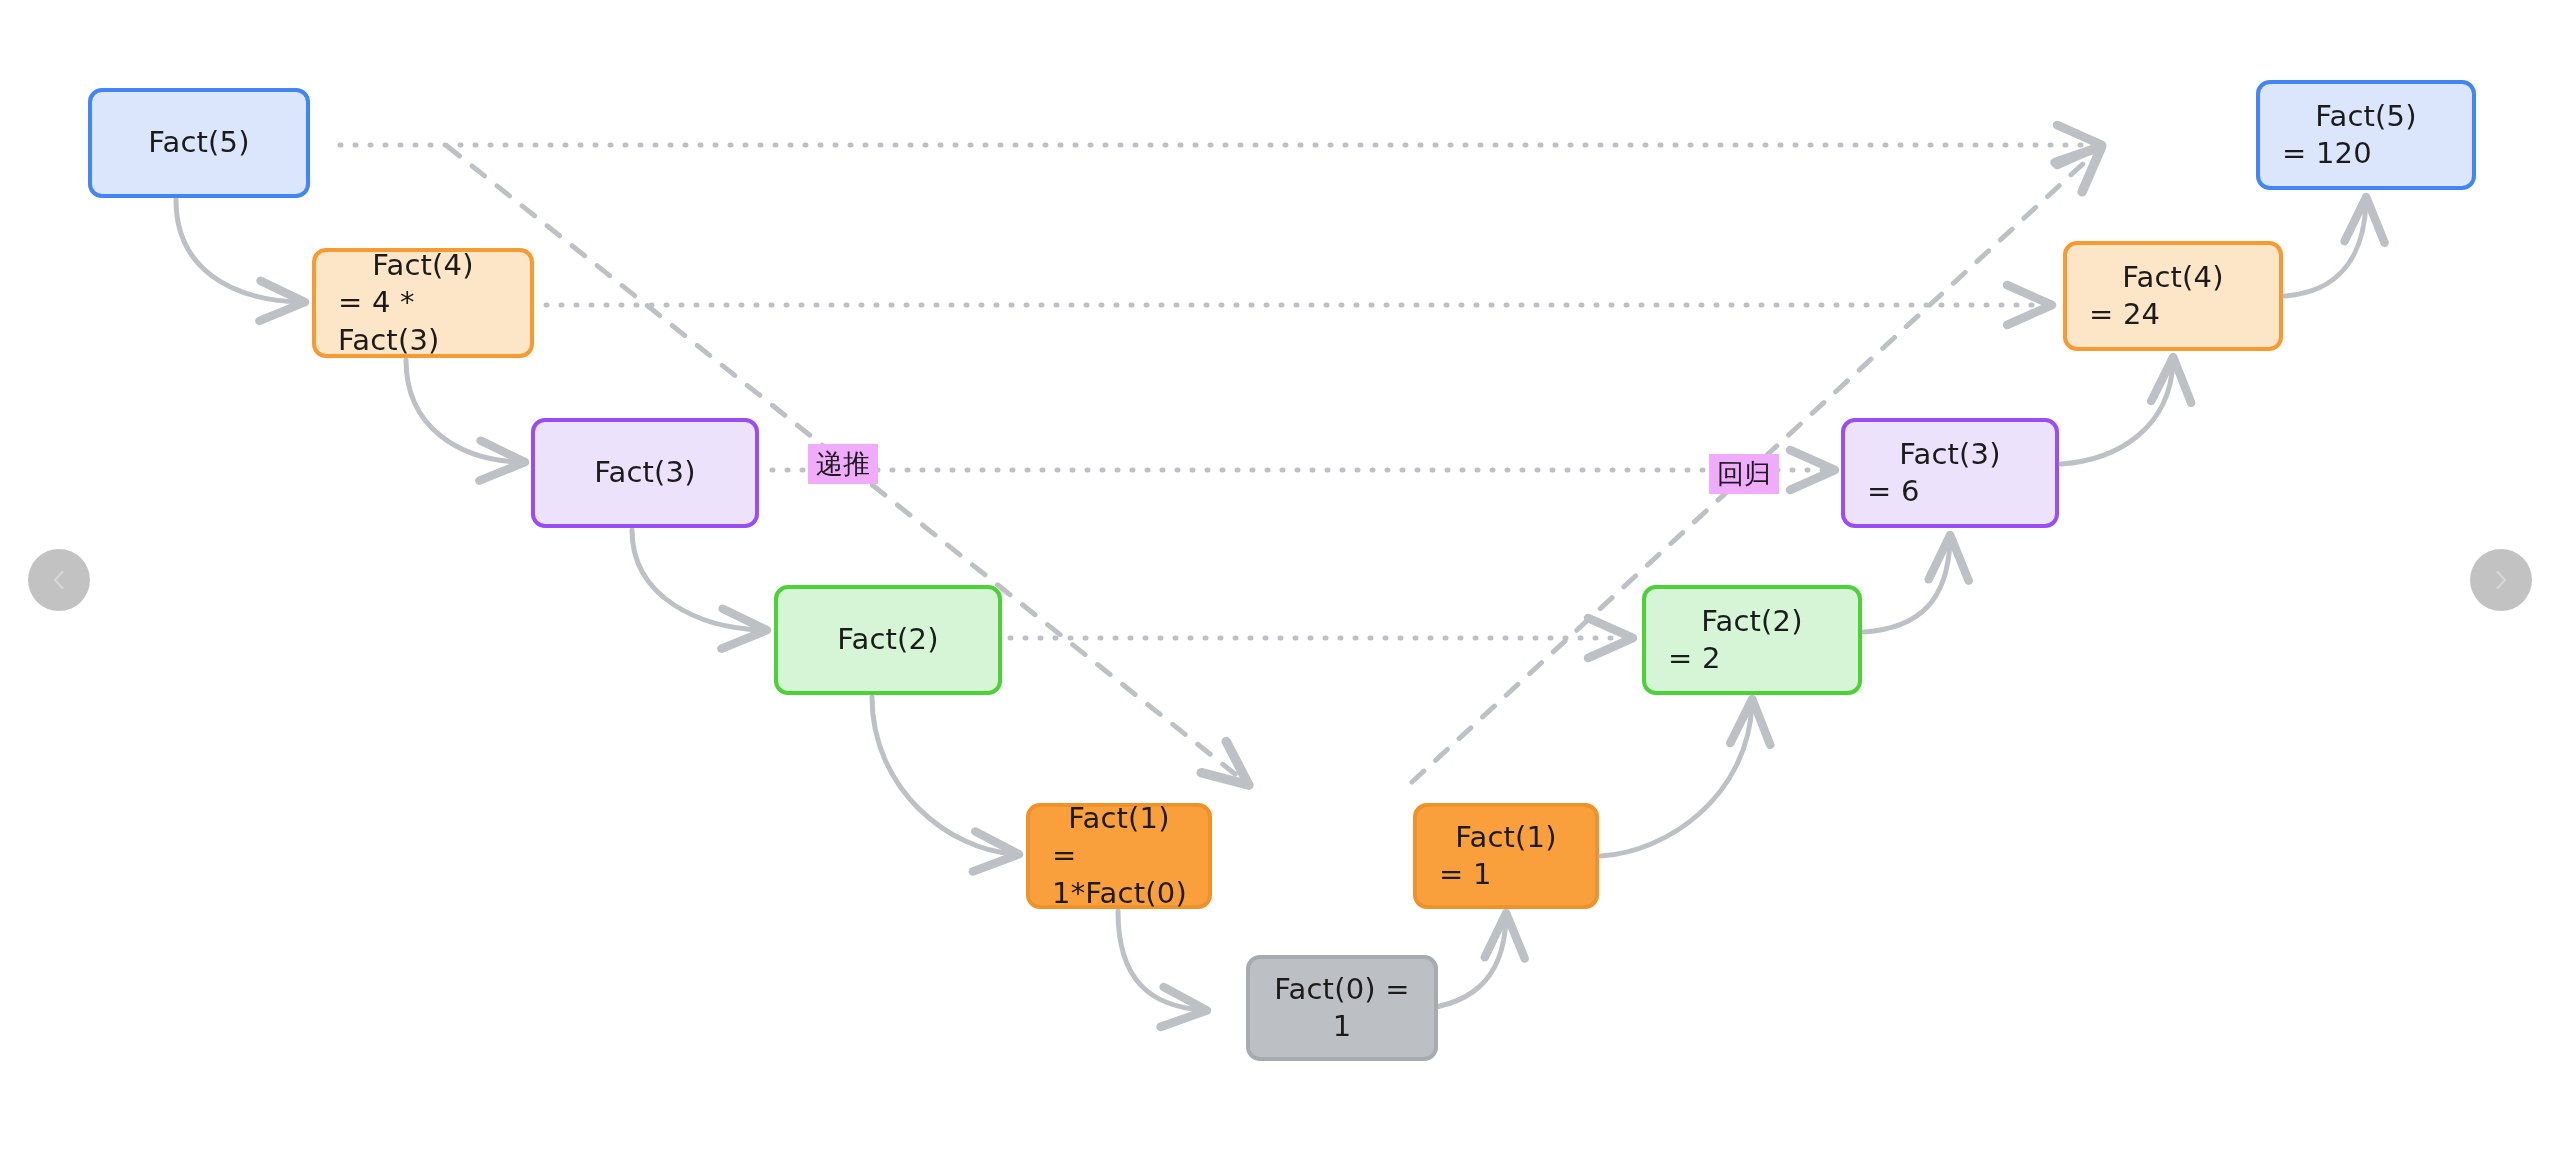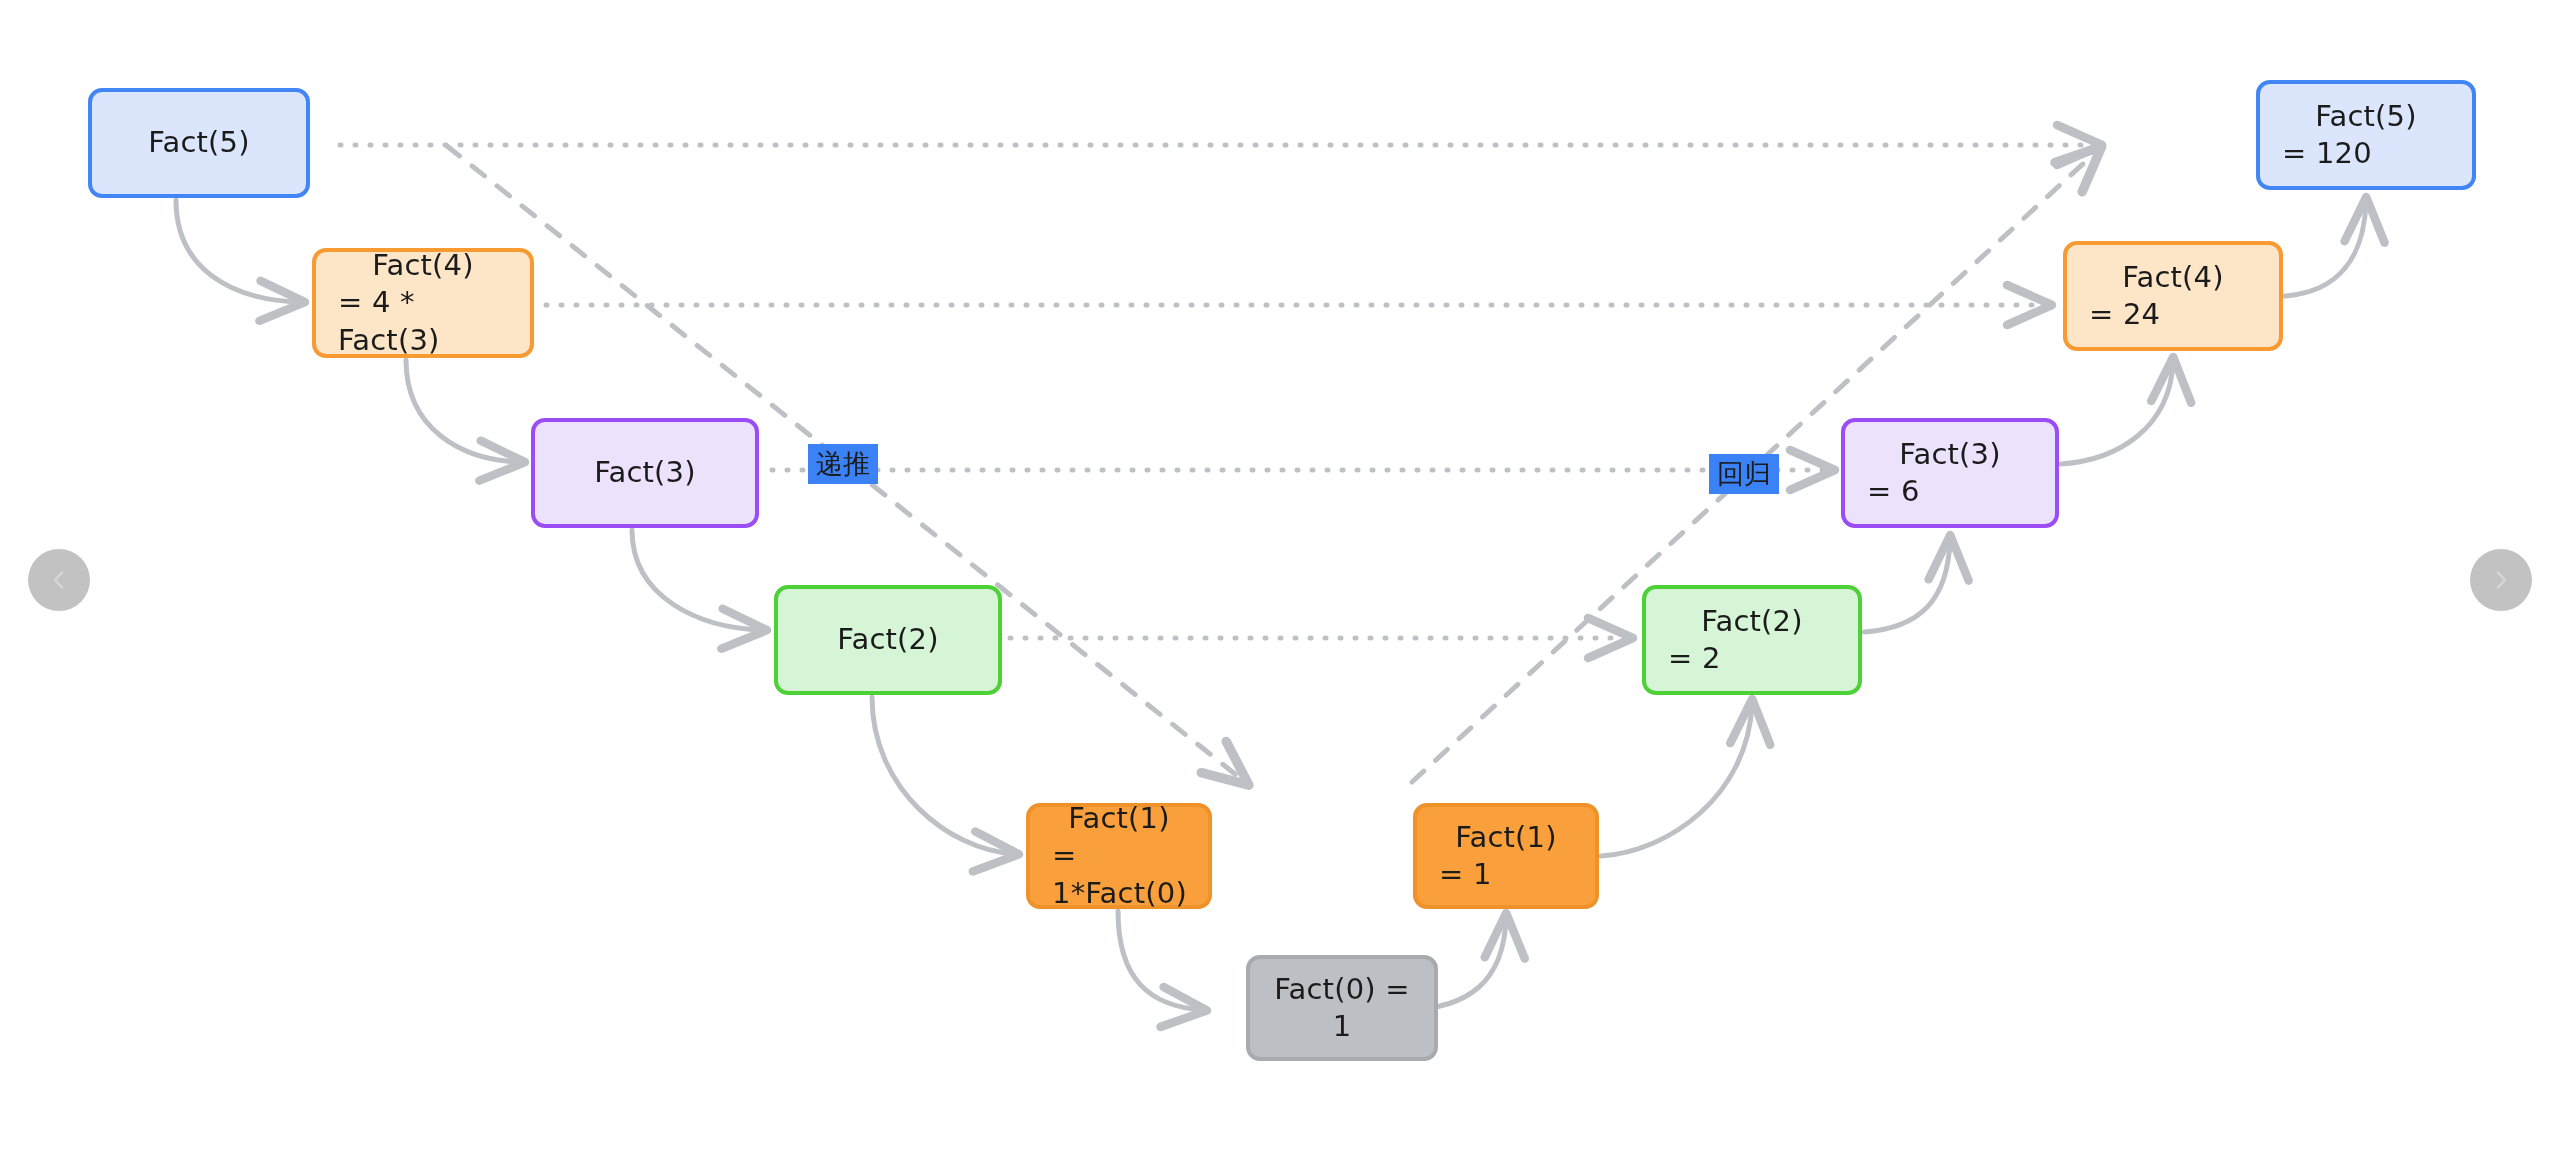--- a/index.html
+++ b/index.html
@@ -45,21 +45,21 @@
   .node.single {
     justify-content: center;
     align-items: center;
   }
   .node.single .l1 { width: 100%; text-align: center; }
 
   .phase-label {
     position: absolute;
     font-size: 27px;
     color: #1b1b1b;
-    background: #3b82f6;
+    background: #f0abfc;
     padding: 2px 8px;
     white-space: nowrap;
   }
 
   .navbtn {
     position: absolute;
     width: 62px;
     height: 62px;
     border-radius: 50%;
     background: #c2c2c2;

